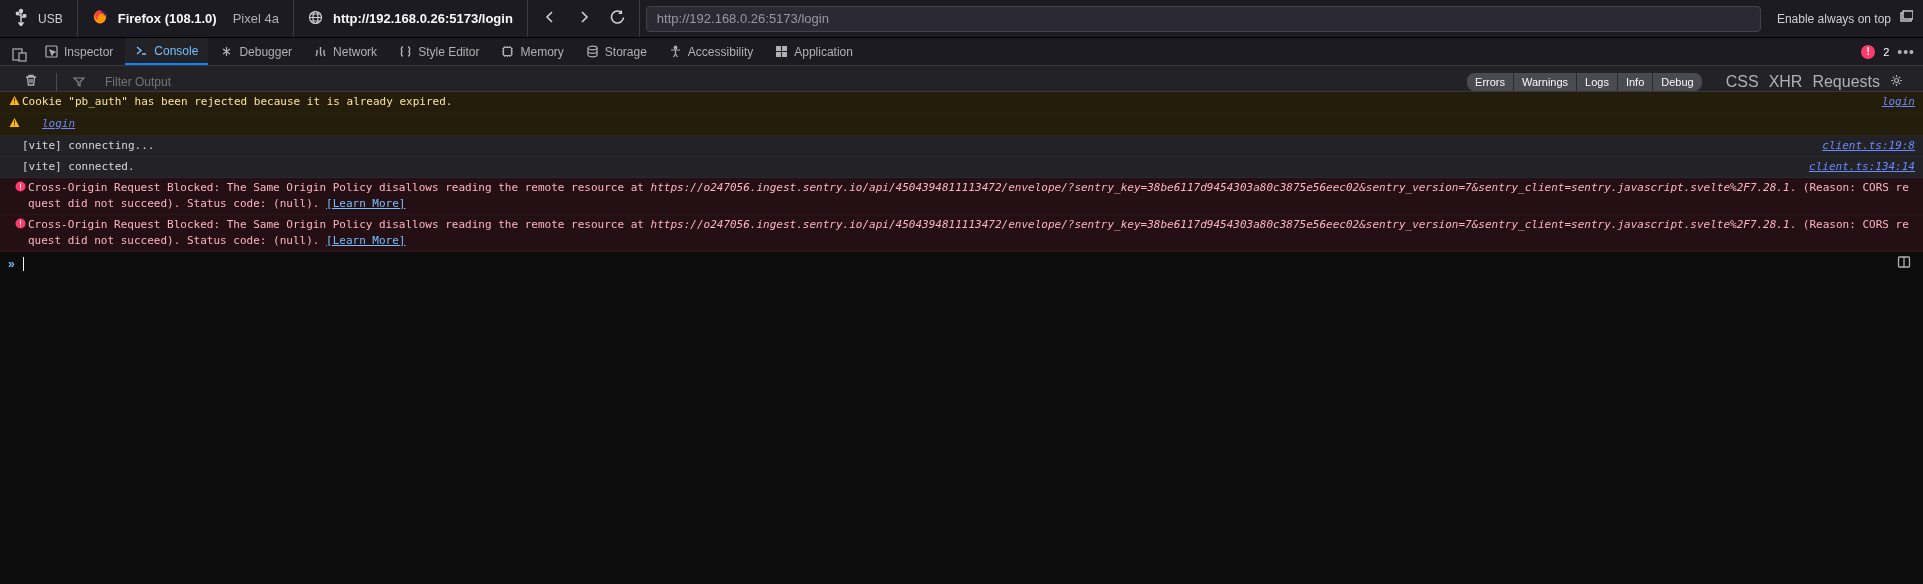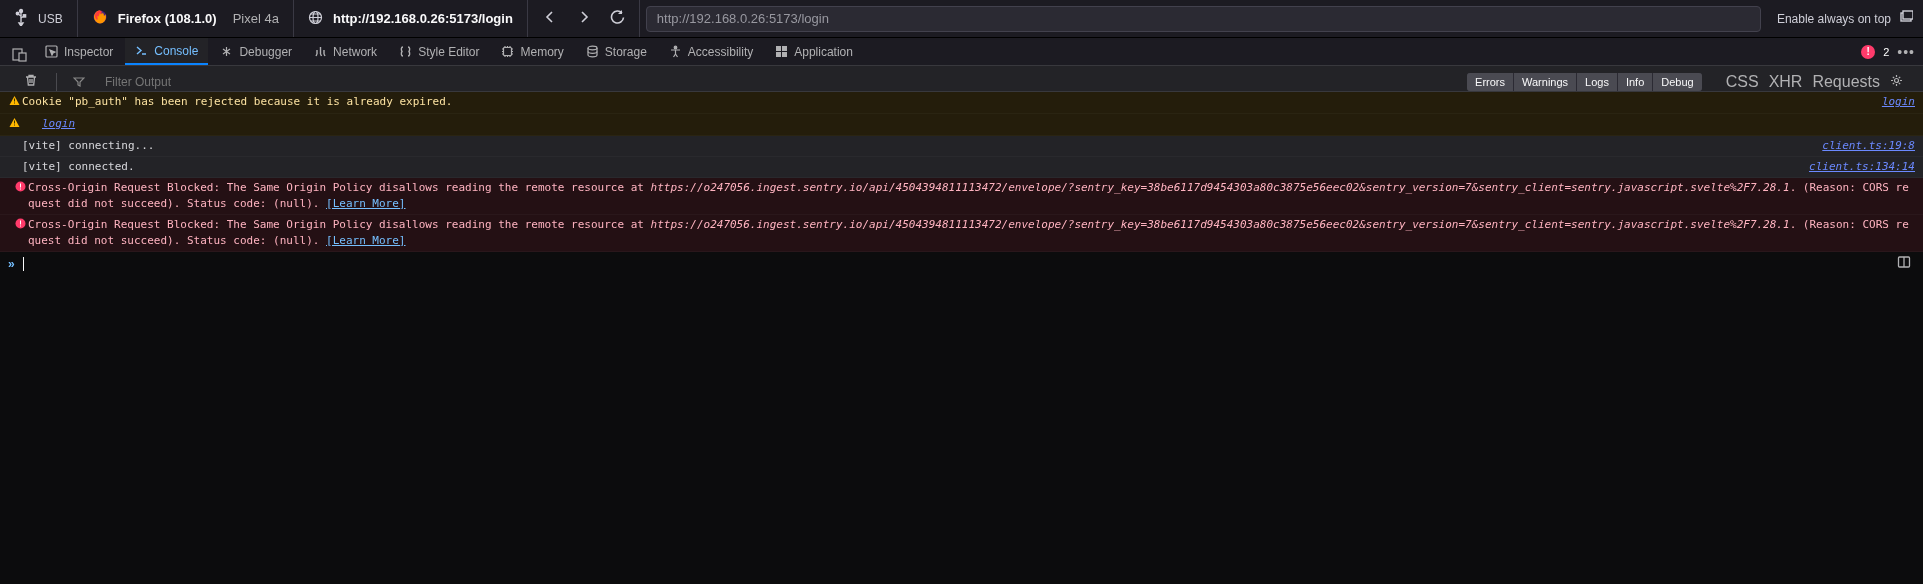--- a/index.html
+++ b/index.html
@@ -97,21 +97,21 @@
 .filter-input {
   flex: 0 0 auto;
   width: 200px;
   background: transparent;
   border: none;
   color: #888;
   font-size: 12px;
   padding: 2px 4px;
 }
 .tb-spacer { flex:1; }
-.pill-group { display:flex; background:#38383d; border-radius:3px; overflow:hidden;margin-left:28px;}
+.pill-group { display:flex; background:#38383d; border-radius:8px; overflow:hidden;margin-left:28px;}
 .pill { padding:3px 8px; font-size:11px; color:#b1b1b3; border-right:1px solid #2b2a33; cursor:pointer;}
 .pill:last-child { border-right:none;}
 .pill.on { background:#4a4a52; color:#f9f9fa; }
 .tb-right-btns { display:flex; gap:10px; margin-left:10px; font-size:16px; color:#b1b1b3;}
 .tb-right-btns span { cursor:pointer; }
 
 
 .messages { font-family: "Menlo","Consolas",monospace; font-size: 11px; }
 .msg {
   display:flex;

